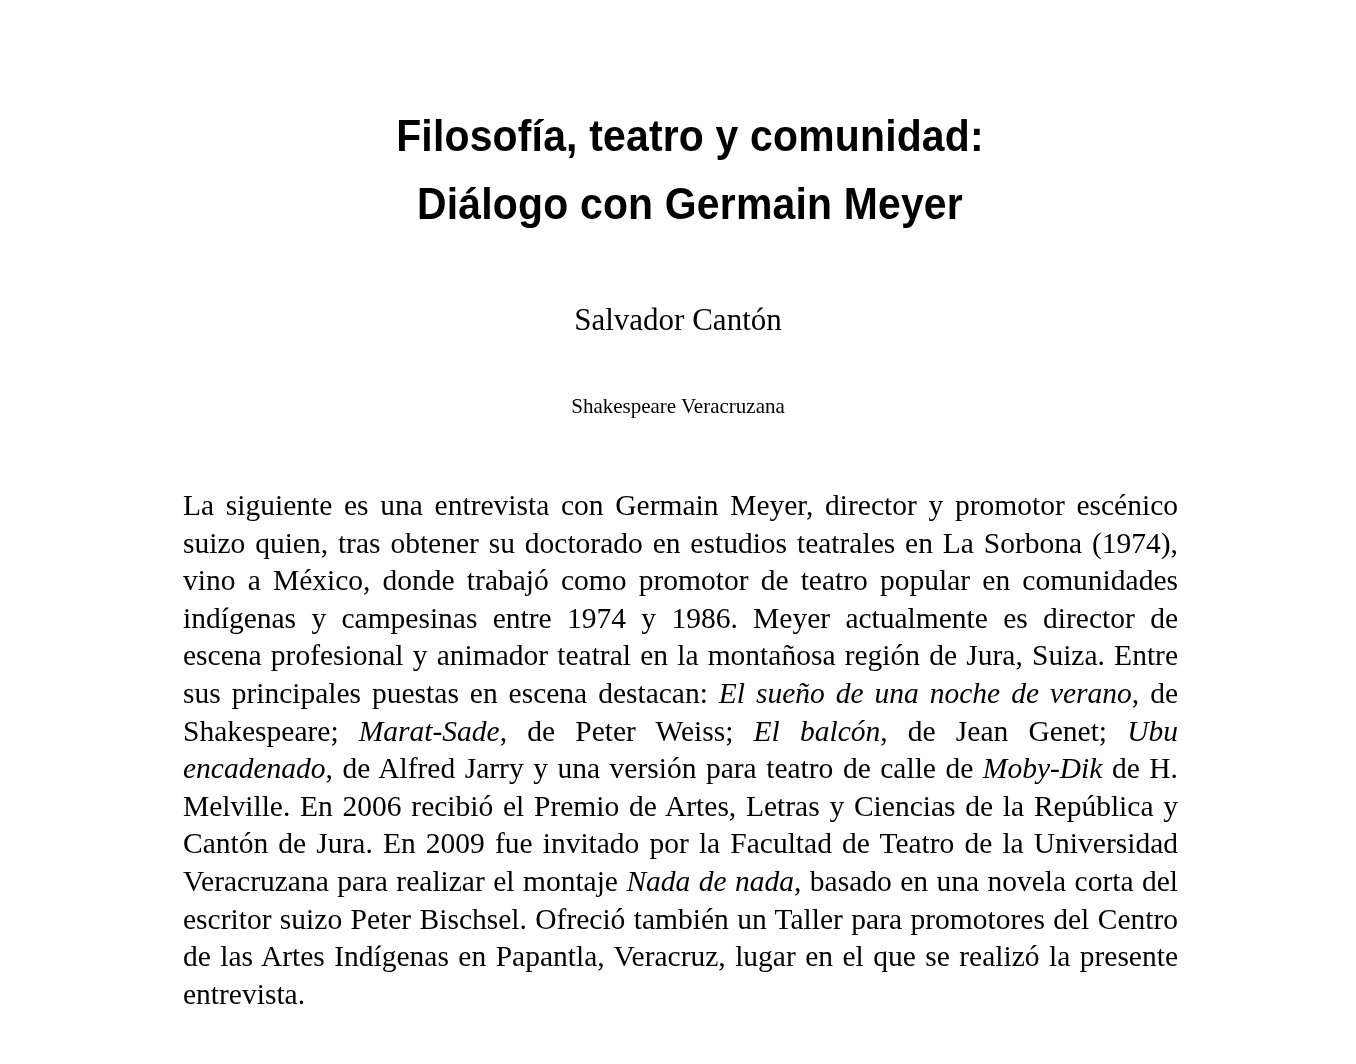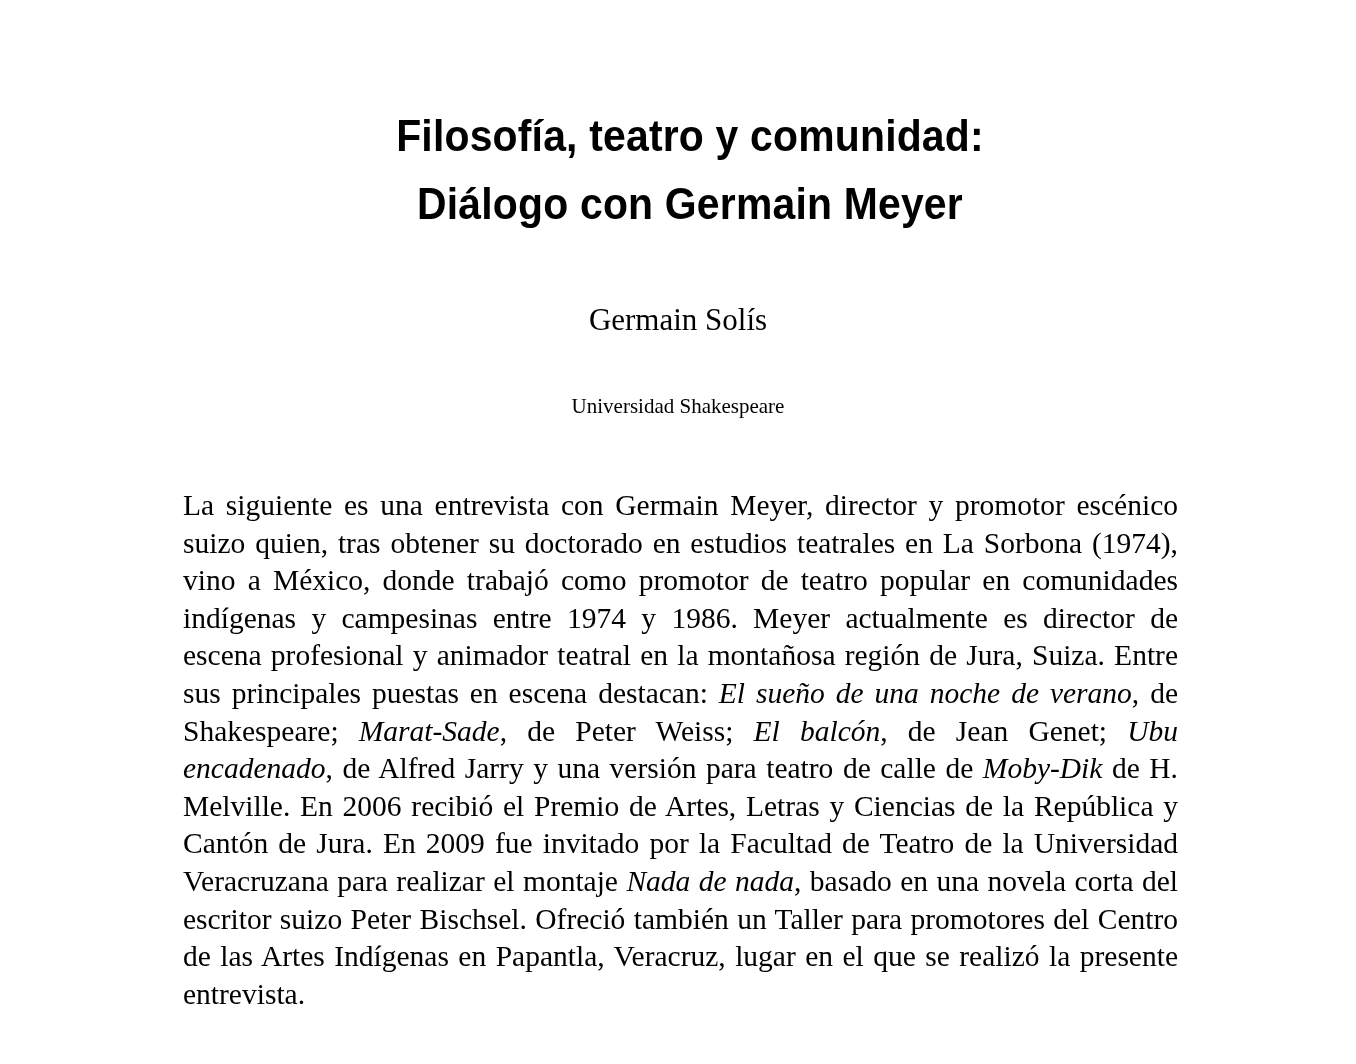--- a/index.html
+++ b/index.html
@@ -100,21 +100,21 @@
 </head>
 <body>
 
 <div class="page">
 
   <div class="title-block">
     <div class="title-line">Filosofía, teatro y comunidad:</div>
     <div class="title-line">Diálogo con Germain Meyer</div>
   </div>
 
-  <div class="author">Germain Solís</div>
+  <div class="author">Salvador Cantón</div>
 
-  <div class="affiliation">Universidad Shakespeare</div>
+  <div class="affiliation">Shakespeare Veracruzana</div>
 
   <div class="body-block">
     <p class="body-para" id="abstract-paragraph"><span>La siguiente es una entrevista con Germain Meyer, director y promotor escénico suizo quien, tras obtener su doctorado en estudios teatrales en La Sorbona (1974), vino a México, donde trabajó como promotor de teatro popular en comunidades indígenas y campesinas entre 1974 y 1986. Meyer actualmente es director de escena profesional y animador teatral en la montañosa región de Jura, Suiza. Entre sus principales puestas en escena destacan: </span><em>El sueño de una noche de verano</em><span>, de Shakespeare; </span><em>Marat-Sade</em><span>, de Peter Weiss; </span><em>El balcón</em><span>, de Jean Genet; </span><em>Ubu encadenado</em><span>, de Alfred Jarry y una versión para teatro de calle de </span><em>Moby-Dik</em><span> de H. Melville. En 2006 recibió el Premio de Artes, Letras y Ciencias de la República y Cantón de Jura. En 2009 fue invitado por la Facultad de Teatro de la Universidad Veracruzana para realizar el montaje </span><em>Nada de nada</em><span>, basado en una novela corta del escritor suizo Peter Bischsel. Ofreció también un Taller para promotores del Centro de las Artes Indígenas en Papantla, Veracruz, lugar en el que se realizó la presente entrevista.</span></p>
   </div>
 
 </div>
 
 </body></html>

